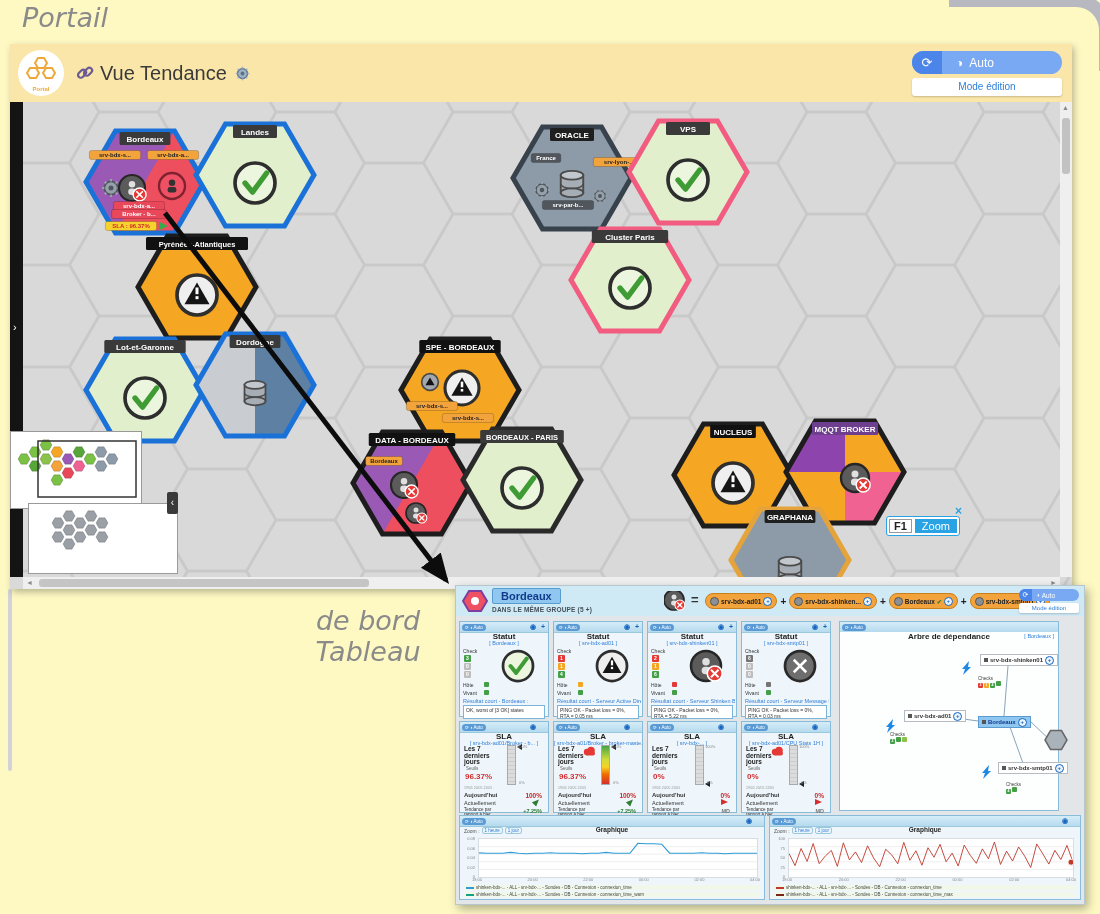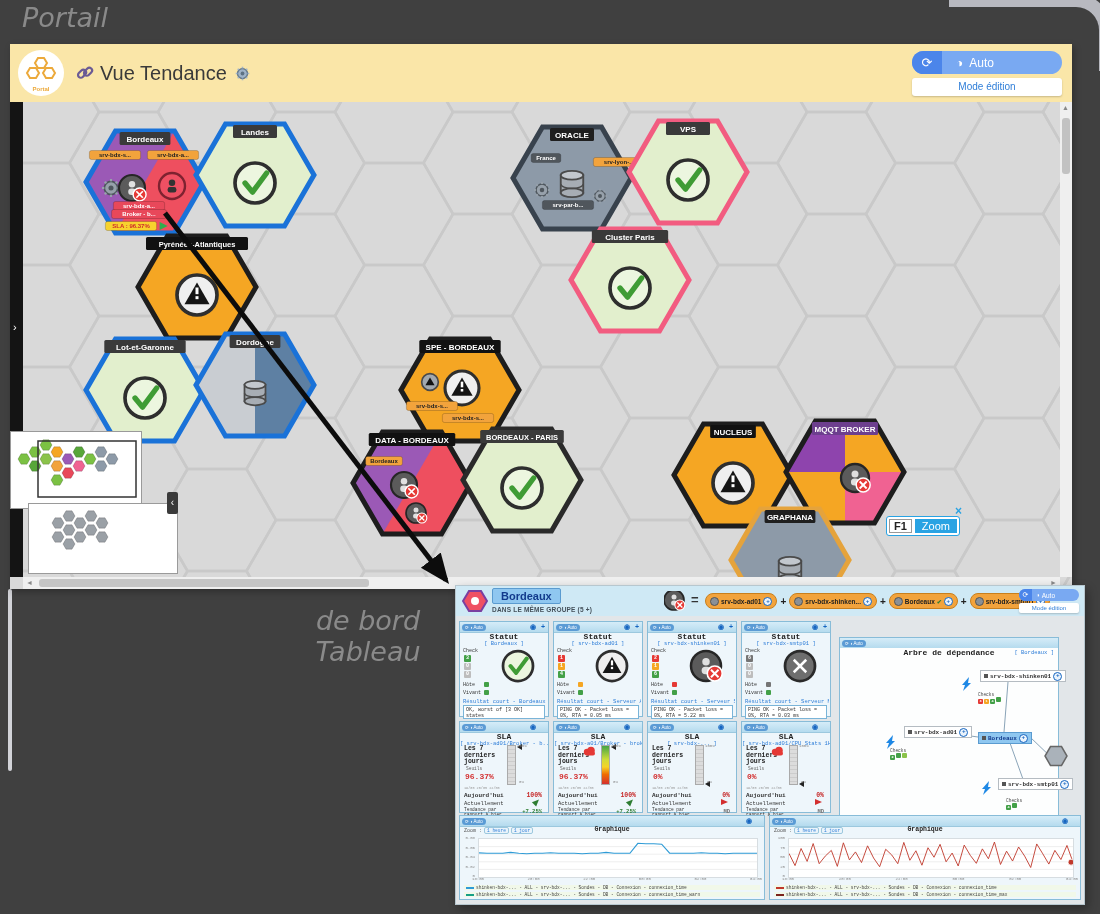--- a/index.html
+++ b/index.html
@@ -1,17 +1,17 @@
 <!DOCTYPE html>
 <html><head>
 <meta charset="utf-8">
 <style>
   html,body{margin:0;padding:0;background:#fff;}
   body{font-family:"Liberation Sans",sans-serif;}
-  .page{position:relative;width:1100px;height:914px;background:#404040;overflow:hidden;}
+  .page{position:relative;width:1100px;height:914px;background:#fef9c3;overflow:hidden;}
   .hand-label{position:absolute;font-style:italic;color:#8a8a8a;font-size:27px;font-family:"DejaVu Sans",sans-serif;z-index:3;}
   .corner-arc{position:absolute;top:-6px;right:-12px;width:150px;height:64px;border:13px solid #b8b9c0;border-left:none;border-bottom:none;border-radius:0 36px 0 0;z-index:1;}
   .left-line{position:absolute;left:8px;top:589px;width:4px;height:182px;background:#d2d3d8;border-radius:2px;z-index:1;}
 
   
   #portal{position:absolute;left:10px;top:44px;width:1062px;height:545px;box-shadow:2px 3px 7px rgba(0,0,0,.28);z-index:10;background:#d9d9d9;}
   .p-header{position:relative;height:58px;background:#fae6a8;display:flex;align-items:center;}
   .logo{position:relative;width:46px;height:46px;border-radius:50%;background:#fff;margin-left:8px;flex:0 0 auto;cursor:pointer;}
   .logo-txt{position:absolute;left:0;right:0;bottom:4px;text-align:center;font-size:6px;font-weight:bold;color:#eca93a;}
   .link-ic{margin-left:12px;display:inline-flex;}
@@ -58,21 +58,21 @@
   .auto-pill.small{height:12px;border-radius:6px;font-size:6.5px;}
   .auto-pill.small .refresh{width:13px;font-size:7px;}
   .auto-pill.small .moon{margin:0 2px 0 4px;font-size:6px;}
   .mode-btn.small{margin-top:2px;height:10px;line-height:10px;font-size:6px;border-radius:2px;}
   #dash-body{position:absolute;left:0;top:30px;right:0;bottom:0;background:#e2e6e9;}
 
   .panel{position:absolute;background:#eef6fb;border:1px solid #88bcd8;box-sizing:border-box;}
   .ph{position:relative;height:10px;background:linear-gradient(#d5ecf8,#b5dbee);border-bottom:1px solid #9cc8de;}
   .mauto{position:absolute;left:2px;top:1.5px;display:flex;align-items:center;height:7px;background:#5b9bd5;border-radius:4px;color:#fff;font-size:4.5px;padding:0 3px;gap:1px;cursor:pointer;}
   .ph-ic{position:absolute;top:0;font-size:7px;color:#1565c0;font-weight:bold;cursor:pointer;line-height:10px;}
-  .pbody{position:absolute;left:0;right:0;top:10px;bottom:0;font-family:Liberation Mono, monospace;}
+  .pbody{position:absolute;left:0;right:0;top:10px;bottom:0;}
   .pt{position:absolute;left:0;right:0;top:0;text-align:center;font-size:8px;font-weight:bold;color:#222;}
   .pl{position:absolute;left:0;right:0;top:8px;text-align:center;font-size:5.5px;color:#2f7ed8;white-space:nowrap;overflow:hidden;cursor:pointer;}
   .sq{position:absolute;width:7px;height:7px;border-radius:1px;color:#fff;font-size:5px;line-height:7px;text-align:center;font-weight:bold;}
   .tinylbl{position:absolute;font-size:5px;color:#333;}
   .result{position:absolute;left:3px;font-size:5.5px;color:#2f7ed8;white-space:nowrap;overflow:hidden;max-width:84px;cursor:pointer;}
   .outbox{position:absolute;left:3px;right:3px;background:#fff;border:1px solid #7ab4d8;font-size:5px;color:#333;padding:1px 2px;line-height:1.2;overflow:hidden;}
   .seven{position:absolute;font-size:6.5px;font-weight:bold;color:#222;line-height:1;}
   .sla-val{position:absolute;font-size:8px;font-weight:bold;}
   .gauge{position:absolute;width:7px;border:1px solid #aaa;}
   .ptr{position:absolute;right:-7px;width:0;height:0;border-top:3px solid transparent;border-bottom:3px solid transparent;border-right:5px solid #222;}
@@ -897,21 +897,21 @@
             <div class="tinylbl" style="right: 6px; top: 60px; font-weight: bold; font-size: 6.5px; color: rgb(198, 40, 40);">0%</div>
             <div class="tinylbl" style="left: 4px; top: 68px; font-size: 5.5px;">Actuellement</div>
             <div style="position: absolute; right: 8px; top: 67px;">
               <div class="tri-r"></div>
             </div>
             <div class="tinylbl" style="left: 4px; top: 75px; font-size: 4.5px;">Tendance par</div>
             <div class="tinylbl" style="left: 4px; top: 80px; font-size: 4.5px;">rapport à hier</div>
             <div class="tinylbl" style="right: 6px; top: 76px; font-weight: bold; font-size: 5.5px; color: rgb(119, 119, 119);">MD</div>
           </div>
         </div>
-        <div class="panel" style="left: 383px; top: 5px; width: 220px; height: 190px; margin-top: 16px;">
+        <div class="panel" style="left: 383px; top: 5px; width: 220px; height: 190px;">
           <div class="ph">
             <div class="mauto">
               <span>⟳</span>
               <span>◑</span>
               <span>Auto</span>
             </div>
           </div>
           <div class="pbody" style="background: rgb(253, 254, 254);">
             <svg width="240" height="178" style="position:absolute;left:0;top:0">
               <line x1="164" y1="84" x2="168" y2="34" stroke="#8aa4b8" stroke-width="1"></line>

